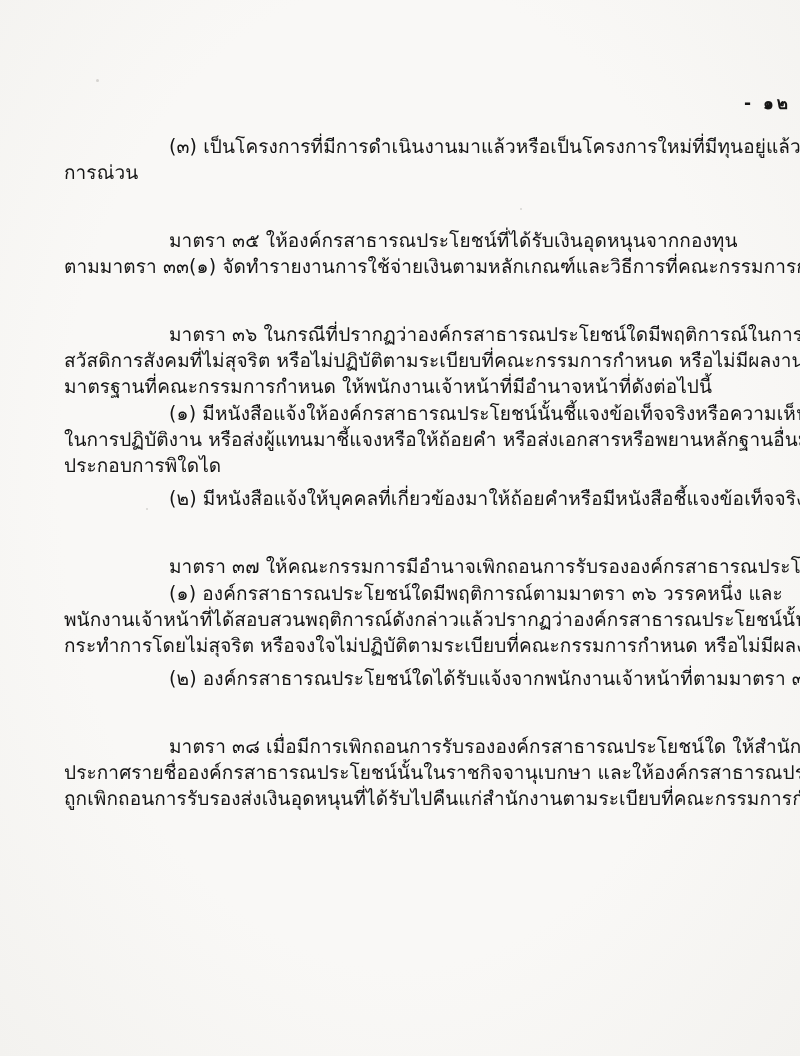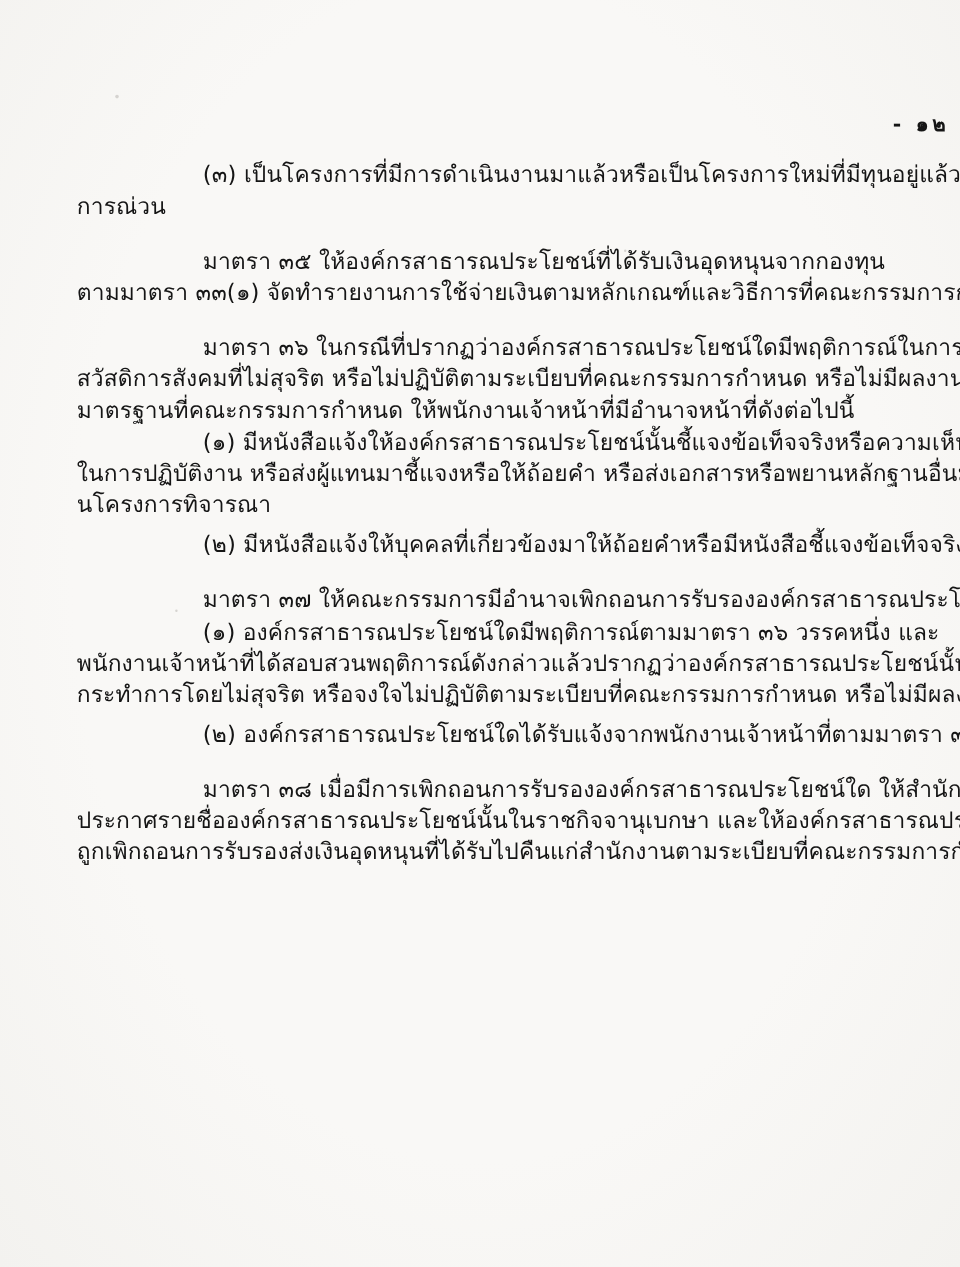--- a/index.html
+++ b/index.html
@@ -42,21 +42,21 @@
     font-weight: 500;
   }
   .para { margin: 0; }
   .line {
     white-space: nowrap;
     letter-spacing: 0.1px;
   }
   .indent { padding-left: 105px; }
 
   
-  .gap-section { margin-top: 20px; }   
+  .gap-section { margin-top: 42px; }   
   .gap-sub     { margin-top: 7px; }    
   .gap-none    { margin-top: 1px; }
 
   
   .speck {
     position: absolute;
     background: #b9b7b3;
     border-radius: 50%;
     opacity: 0.55;
   }
@@ -89,21 +89,21 @@
 
     <div class="para gap-section">
       <div class="line indent">มาตรา ๓๖  ในกรณีที่ปรากฏว่าองค์กรสาธารณประโยชน์ใดมีพฤติการณ์ในการจัด</div>
       <div class="line">สวัสดิการสังคมที่ไม่สุจริต หรือไม่ปฏิบัติตามระเบียบที่คณะกรรมการกำหนด หรือไม่มีผลงานตาม</div>
       <div class="line">มาตรฐานที่คณะกรรมการกำหนด ให้พนักงานเจ้าหน้าที่มีอำนาจหน้าที่ดังต่อไปนี้</div>
     </div>
 
     <div class="para gap-none">
       <div class="line indent">(๑) มีหนังสือแจ้งให้องค์กรสาธารณประโยชน์นั้นชี้แจงข้อเท็จจริงหรือความเห็น</div>
       <div class="line">ในการปฏิบัติงาน หรือส่งผู้แทนมาชี้แจงหรือให้ถ้อยคำ หรือส่งเอกสารหรือพยานหลักฐานอื่นมา</div>
-      <div class="line">นโครงการทิจารณา</div>
+      <div class="line">ประกอบการพิใดได</div>
     </div>
 
     <div class="para gap-sub">
       <div class="line indent">(๒) มีหนังสือแจ้งให้บุคคลที่เกี่ยวข้องมาให้ถ้อยคำหรือมีหนังสือชี้แจงข้อเท็จจริง</div>
     </div>
 
     <div class="para gap-section">
       <div class="line indent">มาตรา ๓๗  ให้คณะกรรมการมีอำนาจเพิกถอนการรับรององค์กรสาธารณประโยชน์</div>
     </div>
 

